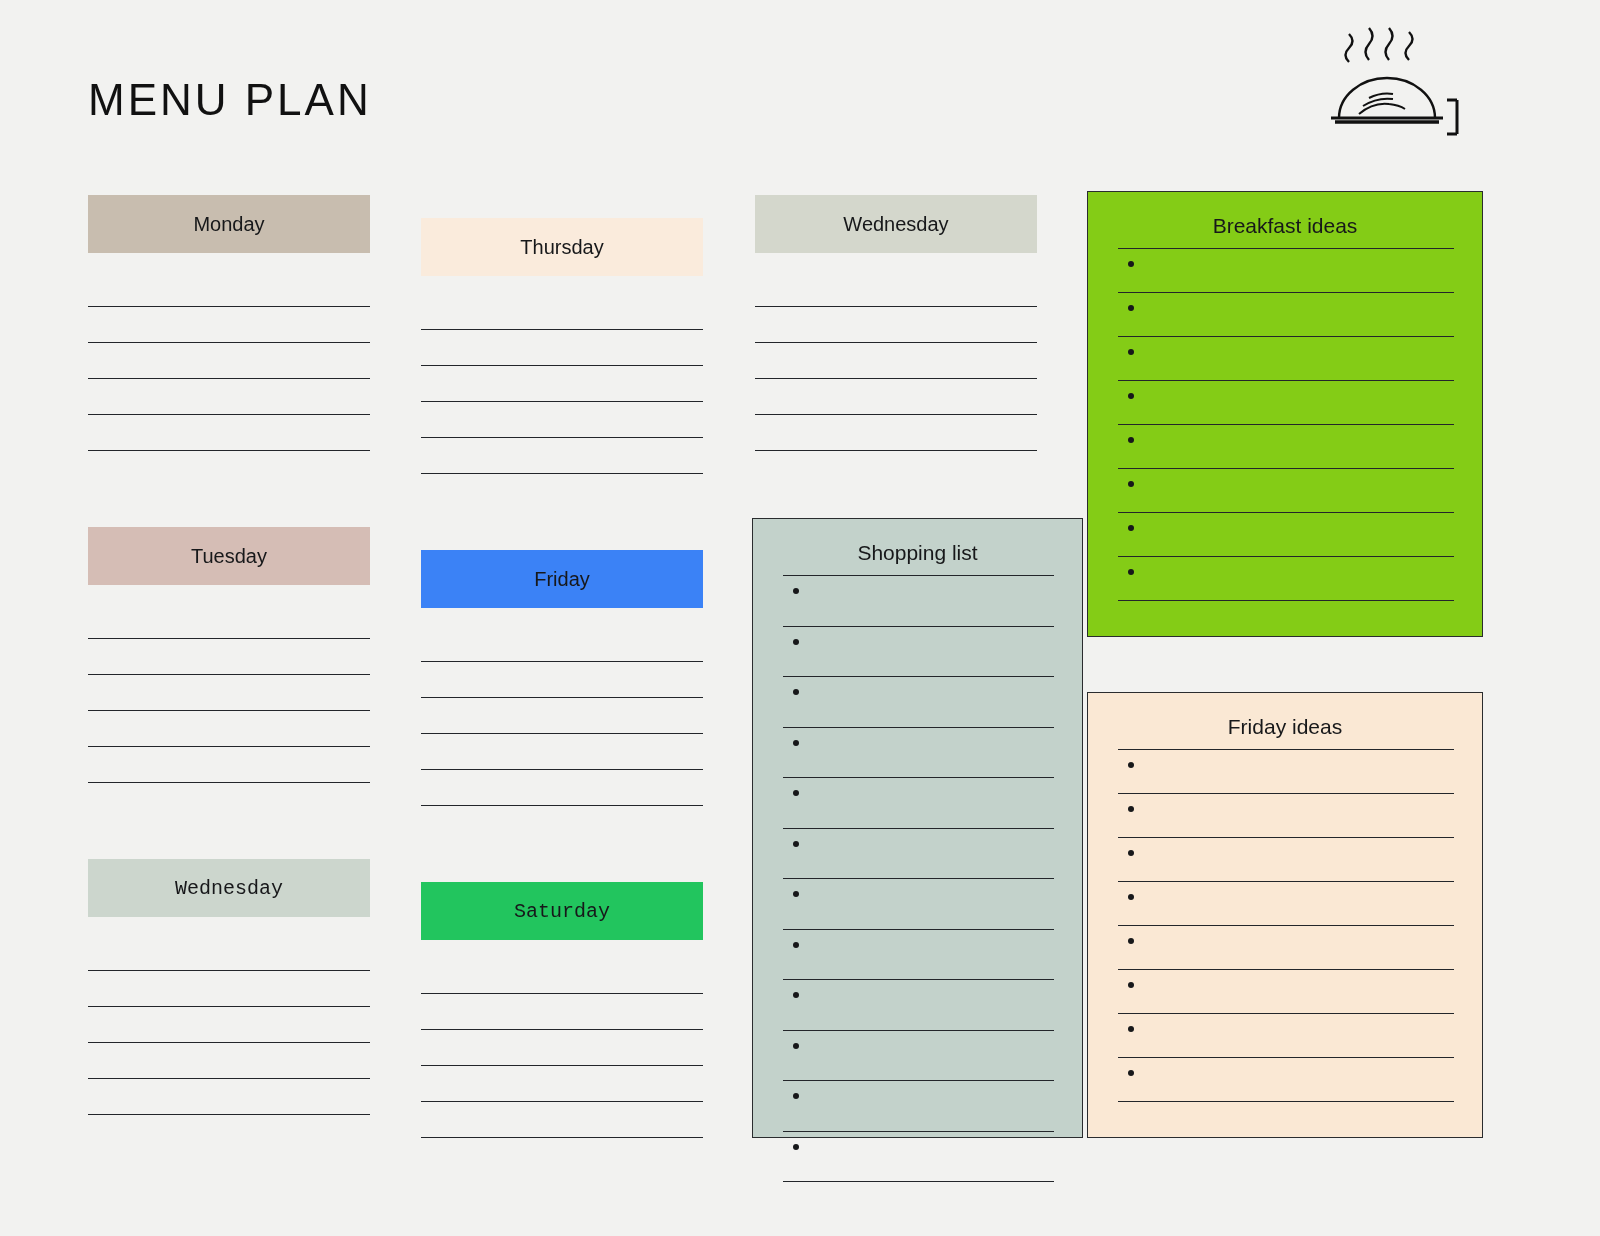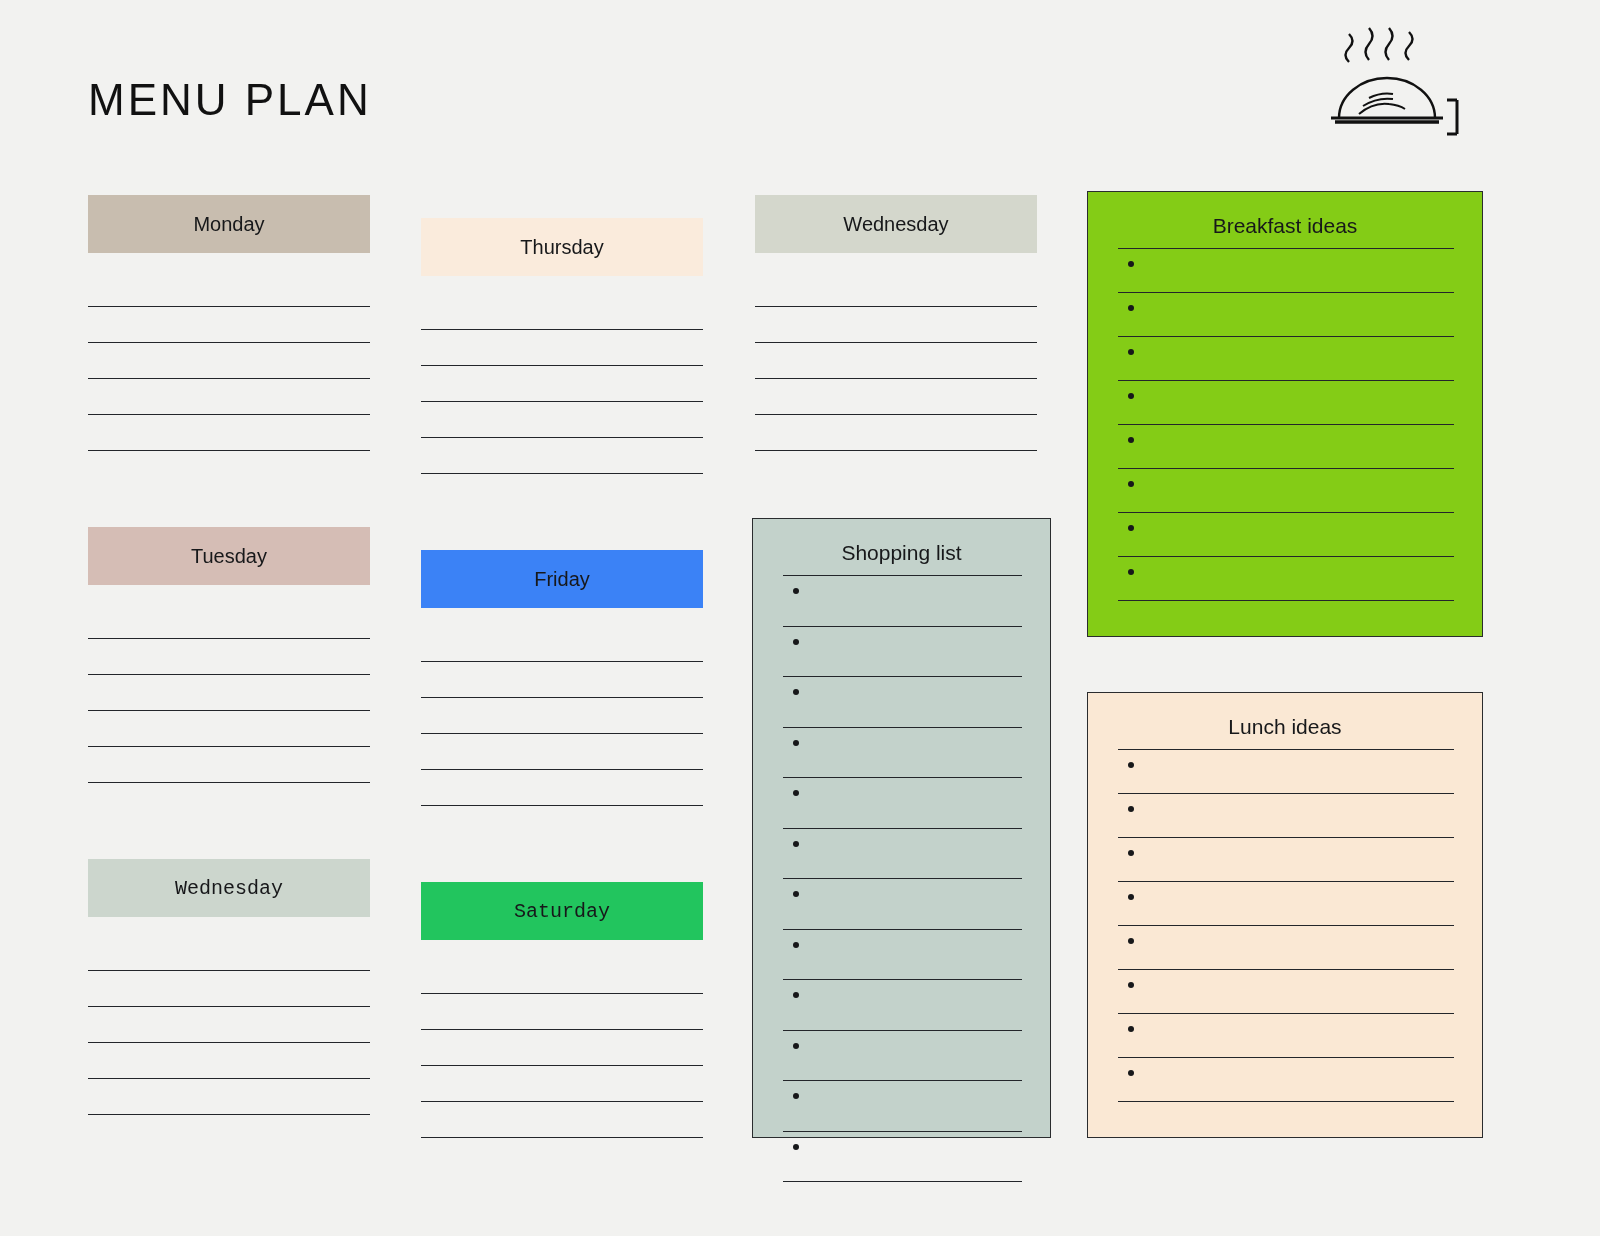--- a/index.html
+++ b/index.html
@@ -102,21 +102,21 @@
     width: 6px;
     height: 6px;
     border-radius: 50%;
     background: #17181a;
   }
 
   
   #shopping-panel {
     left: 752px;
     top: 518px;
-    width: 299px;
+    width: 331px;
     height: 620px;
   }
   #shopping-panel .bullet-row { height: 49.5px; }
 
   
   #breakfast-panel {
     left: 1087px;
     top: 191px;
     width: 396px;
     height: 446px;
@@ -317,21 +317,21 @@
     <div class="bullet-row">
         <span class="dot"></span>
       </div>
     <div class="bullet-row">
         <span class="dot"></span>
       </div>
   </div>
 </div>
 
 <div class="panel" id="lunch-panel" style="background:#fae8d4">
-  <div class="panel-title">Lunch ideas</div>
+  <div class="panel-title">Friday ideas</div>
   <div class="panel-inner">
     <div class="panel-rule"></div>
     <div class="bullet-row">
         <span class="dot"></span>
       </div>
     <div class="bullet-row">
         <span class="dot"></span>
       </div>
     <div class="bullet-row">
         <span class="dot"></span>

